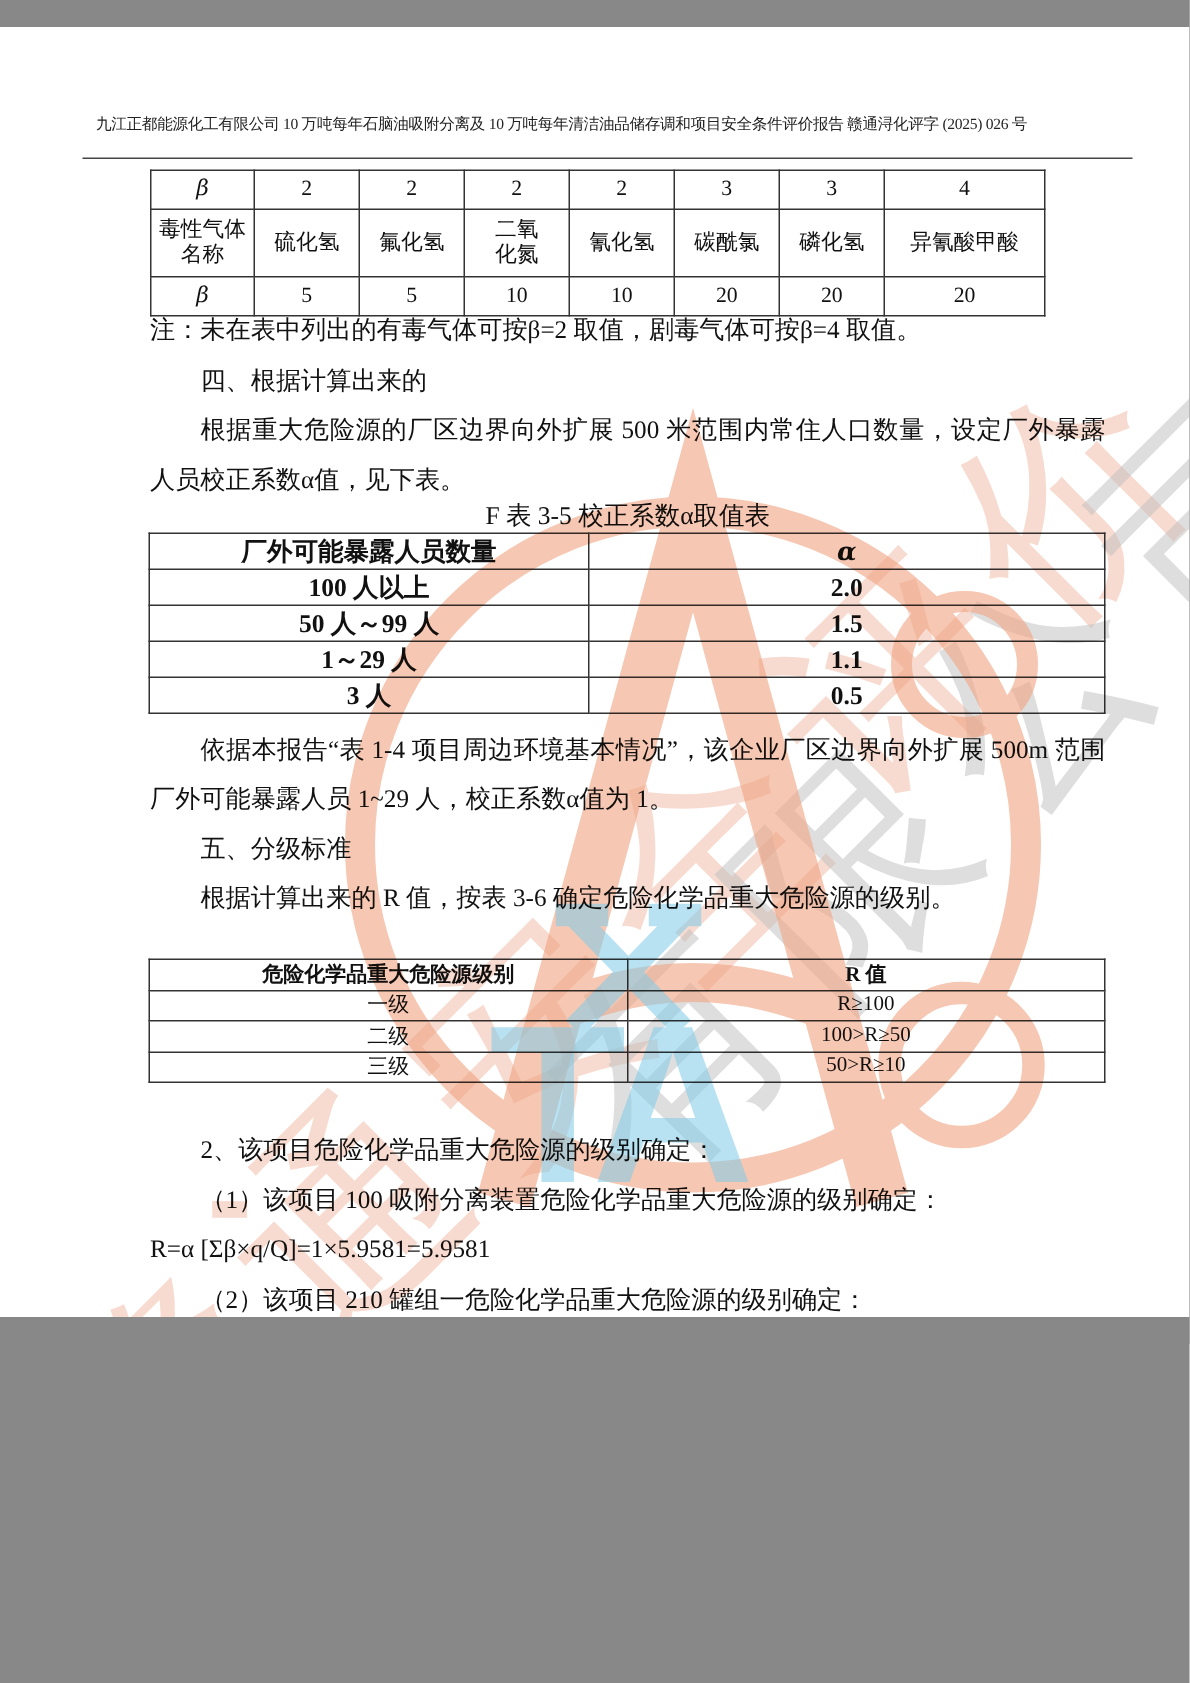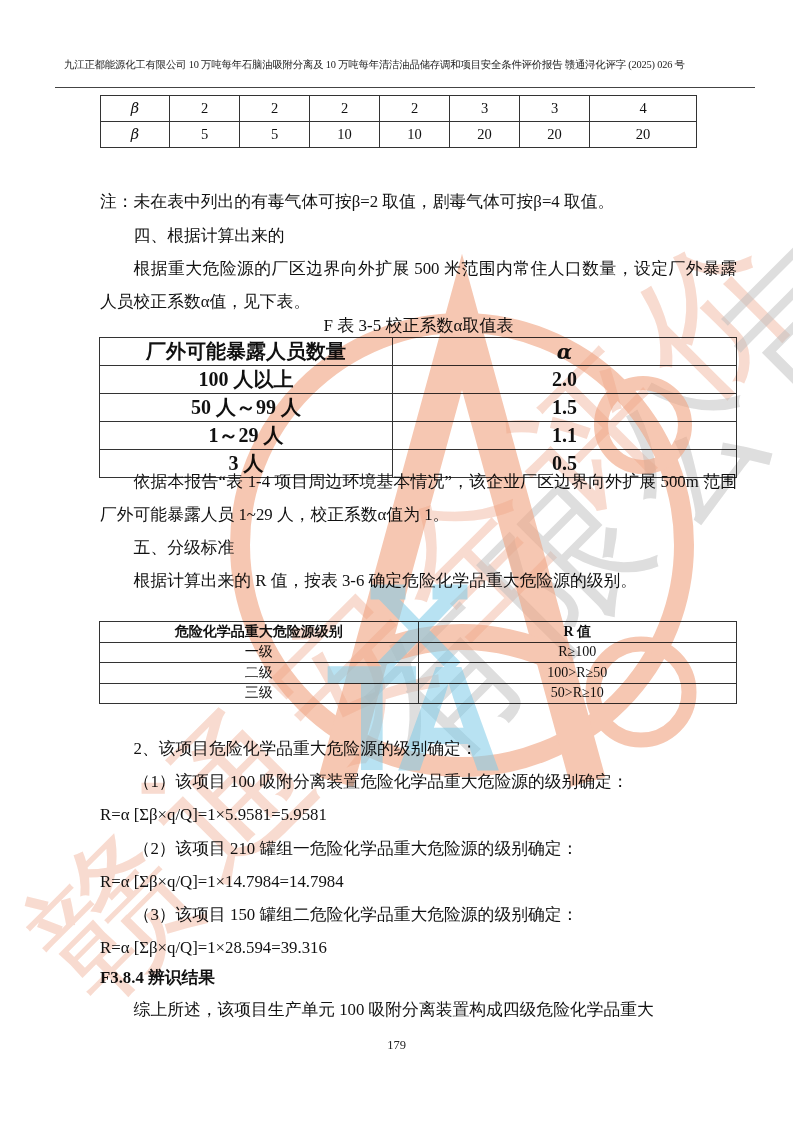--- a/index.html
+++ b/index.html
@@ -1,19 +1,19 @@
 <!DOCTYPE html>
 <html><head>
 <meta charset="utf-8">
 <style>
   html,body{margin:0;padding:0;background:#888;}
   .page{
     position:relative;
-    width:793px;height:1122px;
-    margin:0 auto;
+    width:793px;height:860px;
+    margin:18px auto;
     background:#ffffff;
     font-family:"Liberation Serif","DejaVu Serif",serif;
     color:#111;
     overflow:hidden;
   }
   .content{position:absolute;inset:0;z-index:1;}
   
   .doc-header{
     position:absolute;left:64px;top:58px;width:678px;
     font-size:10.4px;letter-spacing:-0.2px;white-space:nowrap;
@@ -32,21 +32,21 @@
   .beta-table td{height:25px;line-height:1.15;}
   .beta-table tr.tall td{height:44px;}
   .greek{font-style:italic;font-family:"DejaVu Serif",serif;}
   
   .line{position:absolute;left:100px;width:637px;font-size:16.8px;
         line-height:33px;text-align:justify;}
   .indent{text-indent:2em;}
   .tbl-title{position:absolute;left:100px;width:637px;text-align:center;
         font-size:17px;font-weight:normal;}
   
-  .f35-table{position:absolute;left:99px;top:337px;width:638px;font-size:20px;}
+  .f35-table{position:absolute;left:99px;top:337px;width:638px;font-size:17px;}
   .f35-table td{height:19px;font-weight:bold;}
   .f35-table tr.hd td{font-weight:bold;}
   .f35-table col.c1{width:46%;} .f35-table col.c2{width:54%;}
   
   .t36-table{position:absolute;left:99px;top:621px;width:638px;font-size:14px;}
   .t36-table td{height:19.5px;}
   .t36-table tr.hd td{font-weight:bold;font-family:Liberation Serif, serif;}
   .t36-table col.c1{width:50%;} .t36-table col.c2{width:50%;}
   .rv{}
   .bold{font-weight:bold;}
@@ -82,20 +82,30 @@
       <tbody>
           <tr>
         <td class="greek">β</td>
         <td>2</td>
         <td>2</td>
         <td>2</td>
         <td>2</td>
         <td>3</td>
         <td>3</td>
         <td>4</td>
+      </tr>
+      <tr class="tall">
+        <td>毒性气体名称</td>
+        <td>硫化氢</td>
+        <td>氟化氢</td>
+        <td style="padding:0 14px">二氧化氮</td>
+        <td>氰化氢</td>
+        <td>碳酰氯</td>
+        <td>磷化氢</td>
+        <td style="padding:0 16px">异氰酸甲酸</td>
       </tr>
       <tr>
         <td class="greek">β</td>
         <td>5</td>
         <td>5</td>
         <td>10</td>
         <td>10</td>
         <td>20</td>
         <td>20</td>
         <td>20</td>

